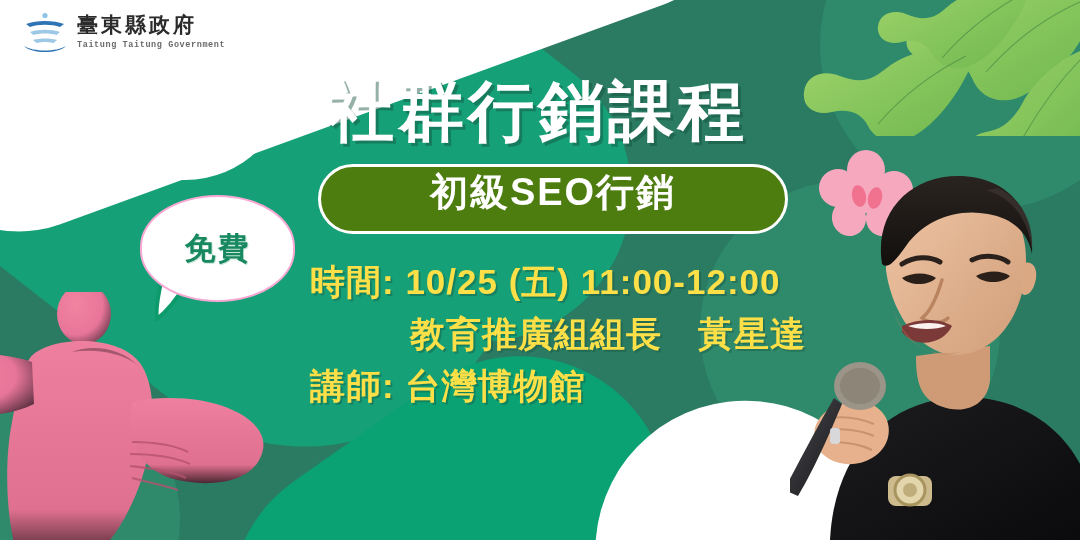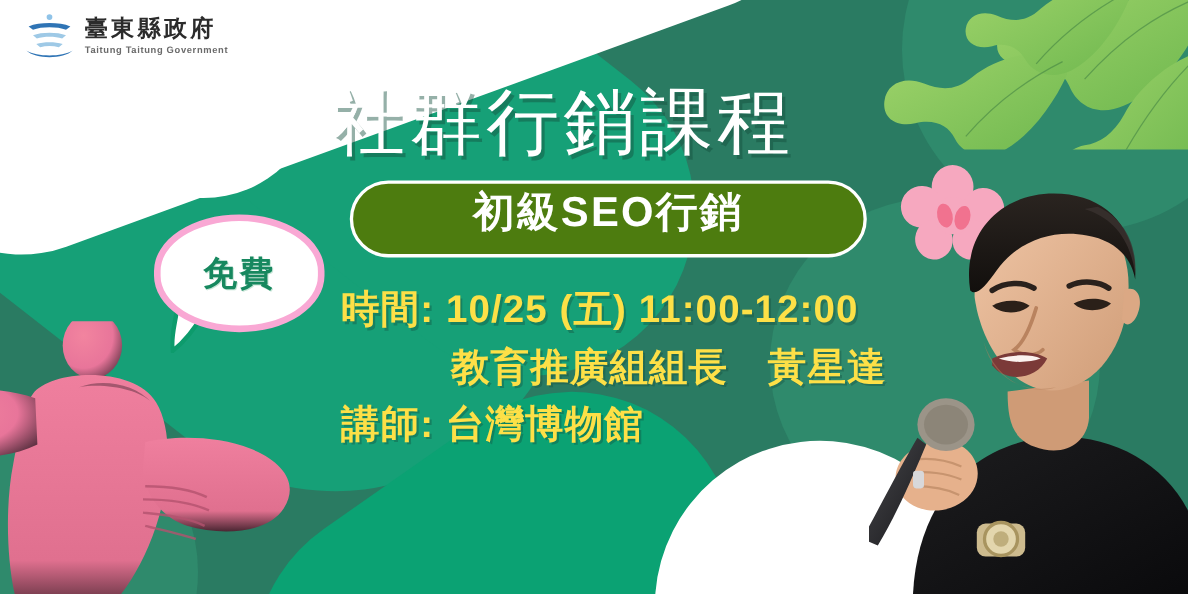--- a/index.html
+++ b/index.html
@@ -71,21 +71,21 @@
     display:flex;align-items:center;gap:10px;
     z-index:40;
   }
   .organiser-label{
     font-size:25px;font-weight:bold;color:#ffffff;letter-spacing:.5px;
     -webkit-text-stroke:2px #1f6e57;
     paint-order:stroke fill;
     text-shadow:0 0 0 #1f6e57;
     white-space:nowrap;
   }
-  .gov-logo{display:flex;align-items:center;gap:9px;margin-left:10px;}
+  .gov-logo{display:flex;align-items:center;gap:9px;margin-left:10px;font-family:Liberation Mono, monospace;}
   .gov-mark{width:46px;height:42px;display:block;}
   .gov-names{display:flex;flex-direction:column;line-height:1;}
   .gov-cn{
     font-size:21px;font-weight:bold;color:#2b2b2b;letter-spacing:3px;
     white-space:nowrap;
   }
   .gov-en{
     font-size:8.5px;font-weight:bold;color:#6a6a6a;letter-spacing:.6px;
     margin-top:4px;white-space:nowrap;
   }
@@ -95,21 +95,21 @@
 
   
   .flower{left:816px;top:148px;width:100px;height:92px;z-index:6;}
 
   
   .figure{left:-28px;top:292px;width:330px;height:265px;z-index:7;}
 
   
   .bubble{
     left:140px;top:195px;width:155px;height:107px;z-index:30;
-    background:#ffffff;border:6px solid #f9a8d4;border-radius:50%/48%;
+    background:#ffffff;border:2px solid #f9a8d4;border-radius:50%/48%;
     display:flex;flex-direction:column;align-items:center;justify-content:center;
     box-sizing:border-box;
   }
   .bubble-tail{
     left:155px;top:281px;width:34px;height:40px;z-index:29;
   }
   .bubble-line{
     color:#17885f;font-weight:bold;font-size:31px;line-height:1.08;
     letter-spacing:2px;white-space:nowrap;
     text-shadow:1px 1px 0 #c9e6d8;
@@ -117,24 +117,24 @@
   .bubble-line.l2{font-size:30px;margin-top:2px;}
 
   
   .speaker{right:-10px;bottom:0;width:300px;height:380px;z-index:20;}
 
   
   .content{
     left:300px;top:78px;width:580px;z-index:35;
   }
   .main-title{
-    font-size:66px;font-weight:normal;color:#ffffff;letter-spacing:4px;
+    font-size:66px;font-weight:bold;color:#ffffff;letter-spacing:4px;
     line-height:1;white-space:nowrap;
     text-shadow:3px 3px 0 rgba(20,80,62,.45);
-    margin-left:2px;
+    margin-left:28px;
   }
   .pill{
     margin-top:20px;margin-left:18px;
     width:470px;height:70px;box-sizing:border-box;
     border:3px solid #ffffff;border-radius:40px;
     background:#4d7c0f;
     display:flex;align-items:flex-start;justify-content:center;
   }
   .pill-text{
     font-size:38px;font-weight:bold;color:#ffffff;letter-spacing:2px;

